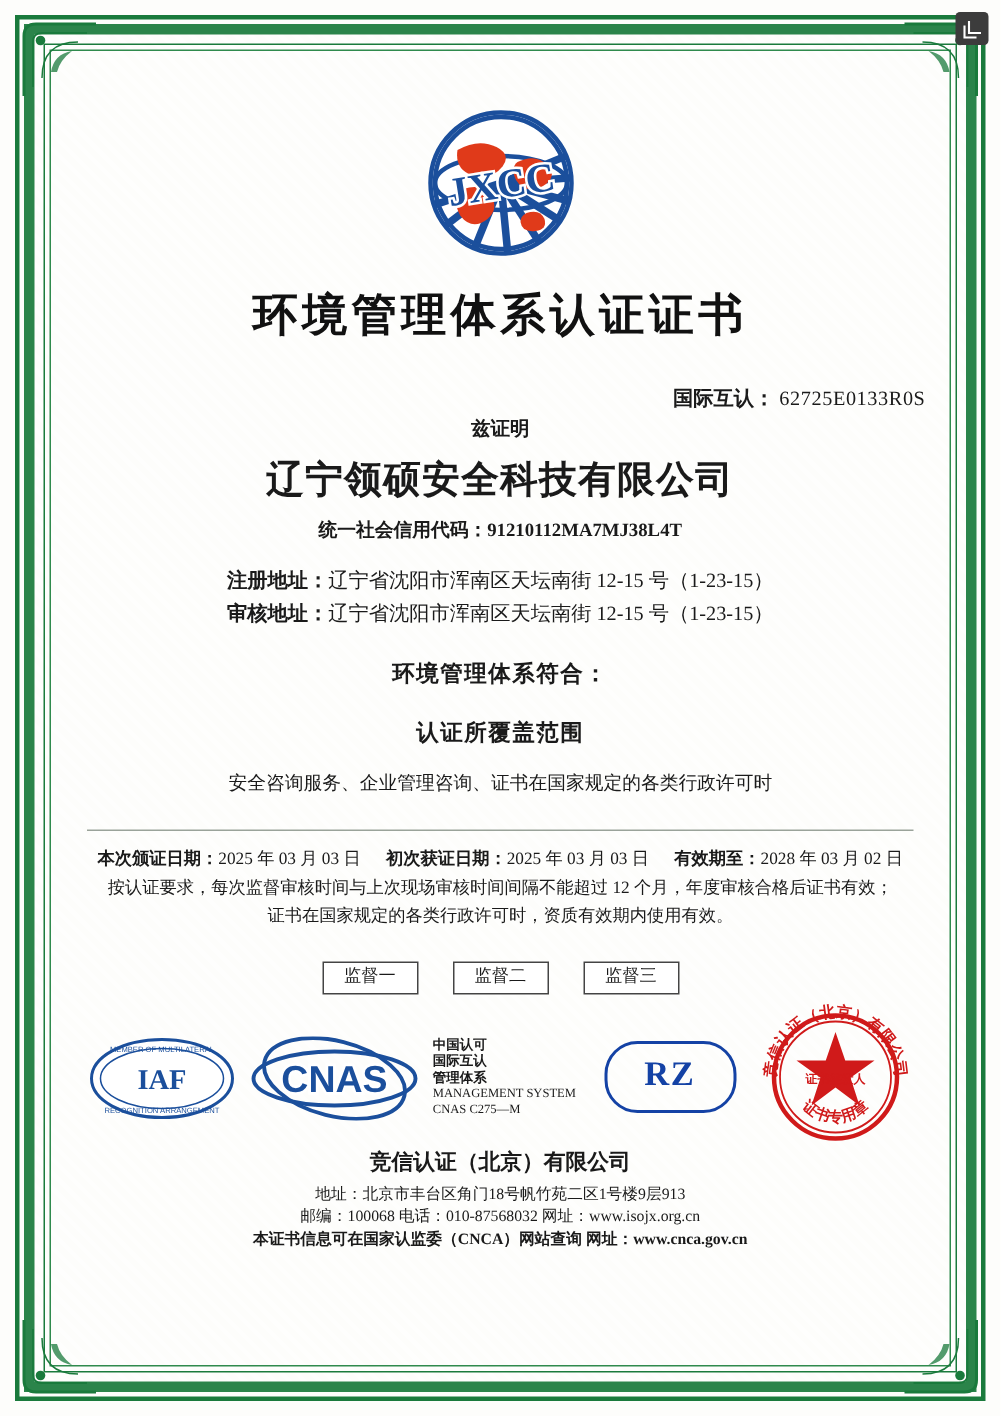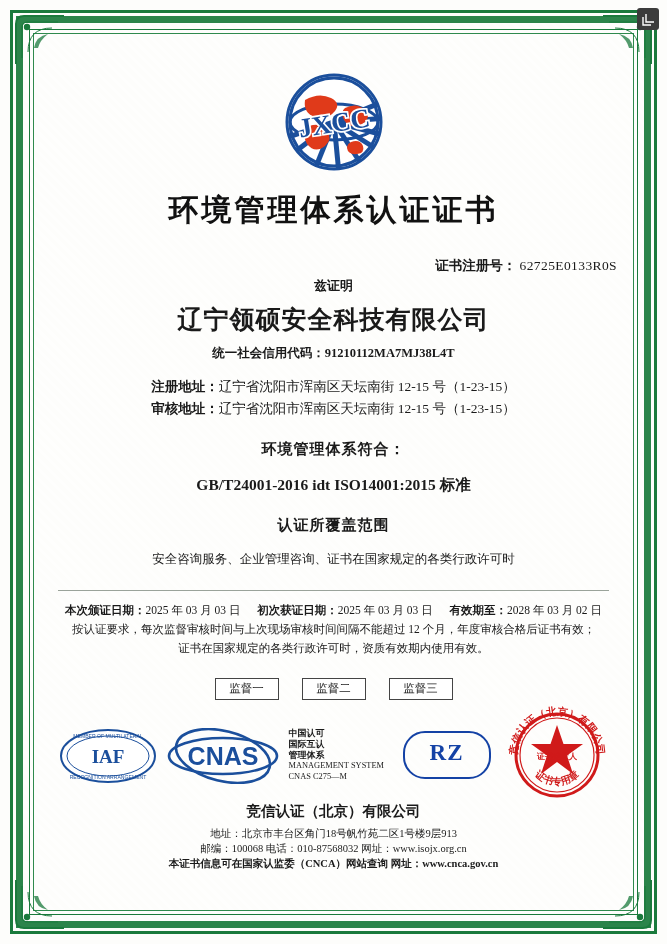--- a/index.html
+++ b/index.html
@@ -328,21 +328,21 @@
         <circle cx="65" cy="52" r="47" fill="none" stroke="#1b4f9c" stroke-width="3"></circle>
         <g transform="rotate(-9 65 52)">
           <text x="65" y="62" text-anchor="middle" font-family="Liberation Serif, serif" font-size="27" font-weight="700" fill="#1b4f9c" stroke="#ffffff" stroke-width="3.4" paint-order="stroke">JXCC</text>
         </g>
       </svg>
     </div>
 
     <div class="title">环境管理体系认证证书</div>
 
     <div class="cert-no-row">
-      <span class="lbl">证书注册号：</span>
+      <span class="lbl">国际互认：</span>
       <span class="val">62725E0133R0S</span>
     </div>
 
     <div class="hereby">兹证明</div>
 
     <div class="company">辽宁领硕安全科技有限公司</div>
 
     <div class="credit">
       <span>统一社会信用代码：</span><span>91210112MA7MJ38L4T</span>
     </div>
@@ -351,21 +351,20 @@
       <span class="addr-line">
         <span class="k">注册地址：</span><span>辽宁省沈阳市浑南区天坛南街 12-15 号（1-23-15）</span>
       </span>
       <span class="addr-line">
         <span class="k">审核地址：</span><span>辽宁省沈阳市浑南区天坛南街 12-15 号（1-23-15）</span>
       </span>
     </div>
 
     <div class="conform">环境管理体系符合：</div>
 
-    <div class="standard">GB/T24001-2016 idt ISO14001:2015 标准</div>
 
     <div class="scope-title">认证所覆盖范围</div>
 
     <div class="scope-text">安全咨询服务、企业管理咨询、证书在国家规定的各类行政许可时</div>
 
     <div class="rule-line"></div>
 
     <div class="dates">
       <div>
         <span class="seg">

